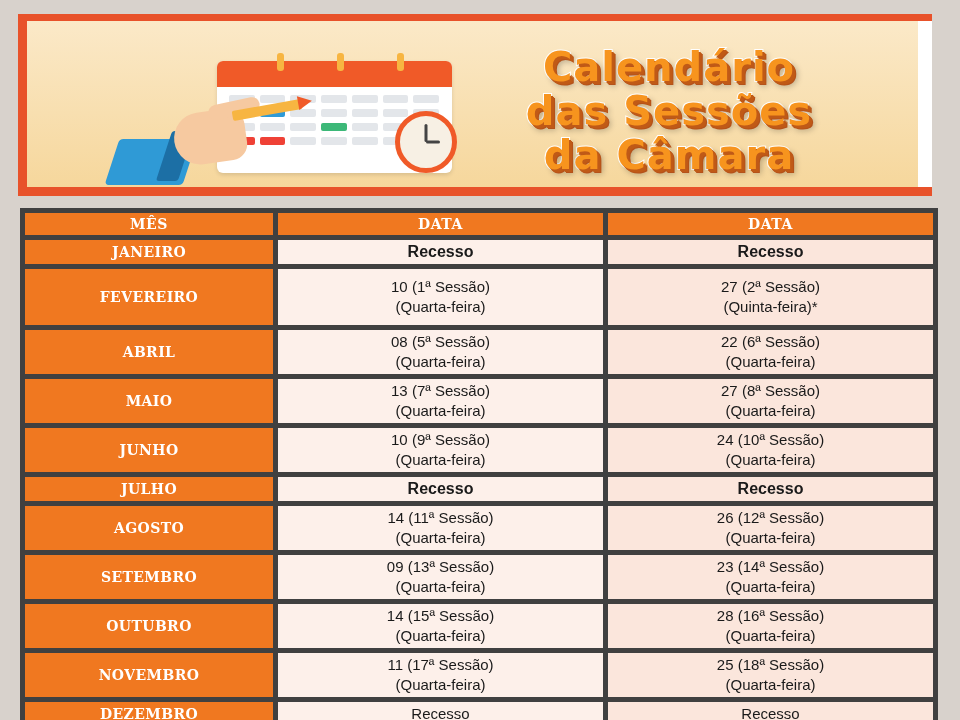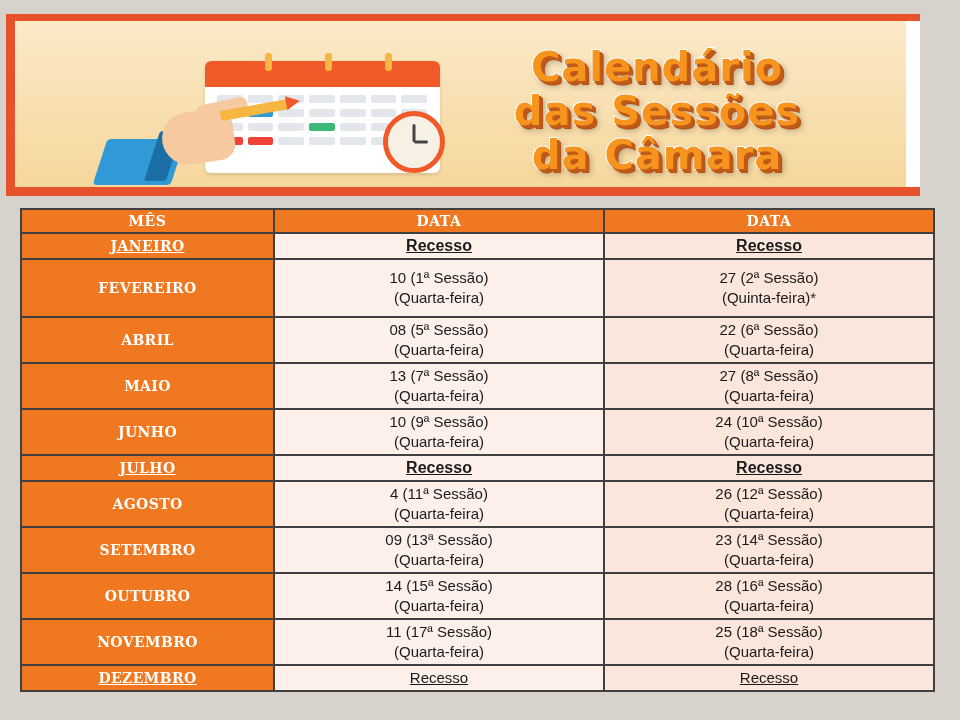--- a/index.html
+++ b/index.html
@@ -16,21 +16,21 @@
   .slide {
     position: relative;
     width: 960px;
     height: 720px;
     background: #d8d2cc;
   }
 
   
   .banner-wrap {
     position: absolute;
-    left: 6px;
+    left: 18px;
     top: 14px;
     width: 914px;
     height: 182px;
   }
   .banner-border-top {
     position: absolute;
     left: 0; top: 0;
     width: 914px;
     height: 7px;
     background: #e8522a;
@@ -246,21 +246,21 @@
     left: 20px;
     top: 208px;
     width: 913px;
   }
   table.cal {
     border-collapse: collapse;
     width: 913px;
     table-layout: fixed;
   }
   table.cal td, table.cal th {
-    border: 2px solid #404040;
+    border: 5px solid #404040;
     padding: 0;
   }
   col.c-mes { width: 253px; }
   col.c-data { width: 330px; }
 
   thead th {
     background: #f07820;
     color: #ffffff;
     font-family: "DejaVu Serif", serif;
     font-weight: bold;
@@ -295,21 +295,21 @@
   td.cell.recesso {
     font-weight: bold;
     font-size: 16px;
   }
   td.cell.plain {
     font-weight: normal;
     font-size: 15px;
   }
   .line2 { display: block; }
   tr.tall td { height: 44px; }
-  tr.short td { height: 24px; text-decoration: underline; }
+  tr.short td { height: 24px; }
   tr.big td { height: 56px; }
 </style>
 </head>
 <body>
 
 <div class="slide">
 
   <div class="banner-wrap">
     <div class="banner-left-tab"></div>
     <div class="banner-border-top"></div>
@@ -457,21 +457,21 @@
             <span>Recesso</span>
           </td>
           <td class="cell recesso alt">
             <span>Recesso</span>
           </td>
         </tr>
 
         <tr class="tall">
           <td class="month">AGOSTO</td>
           <td class="cell">
-            <span class="line2">4 (11ª Sessão)</span>
+            <span class="line2">14 (11ª Sessão)</span>
             <span class="line2">(Quarta-feira)</span>
           </td>
           <td class="cell alt">
             <span class="line2">26 (12ª Sessão)</span>
             <span class="line2">(Quarta-feira)</span>
           </td>
         </tr>
 
         <tr class="tall">
           <td class="month">SETEMBRO</td>

